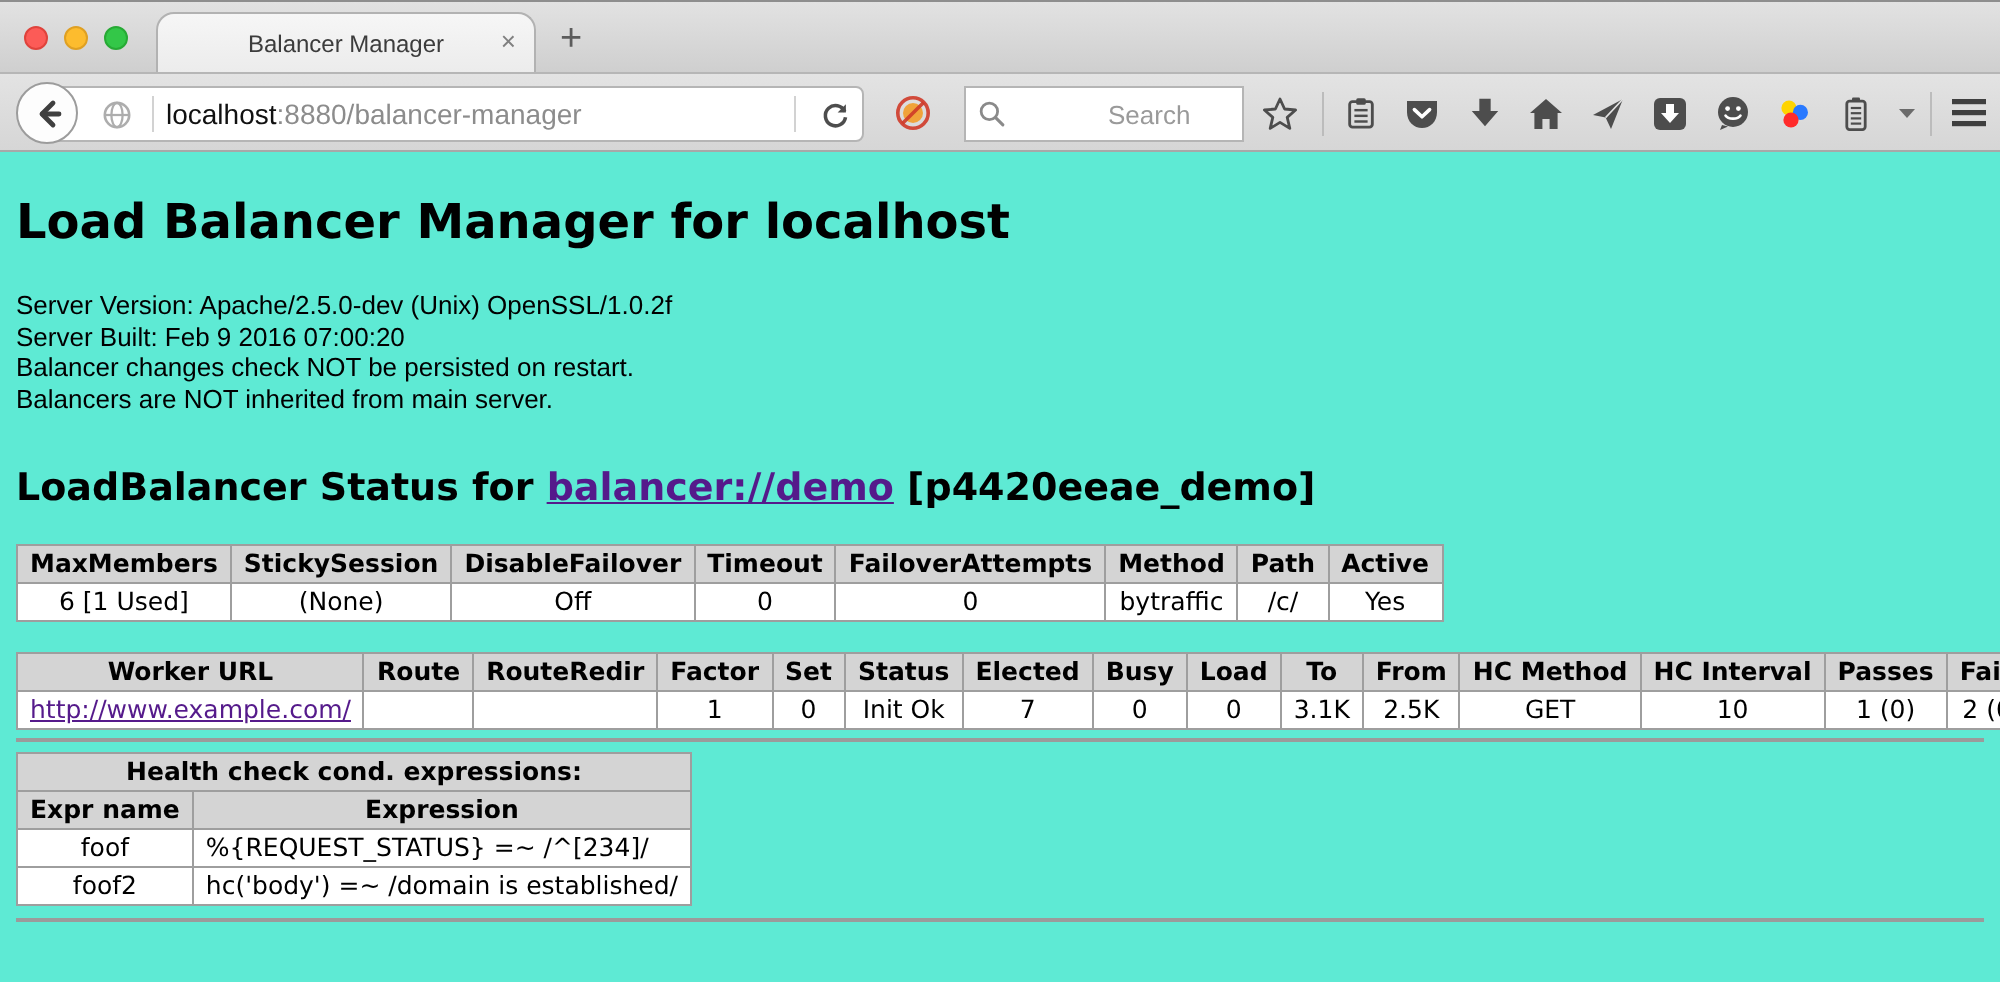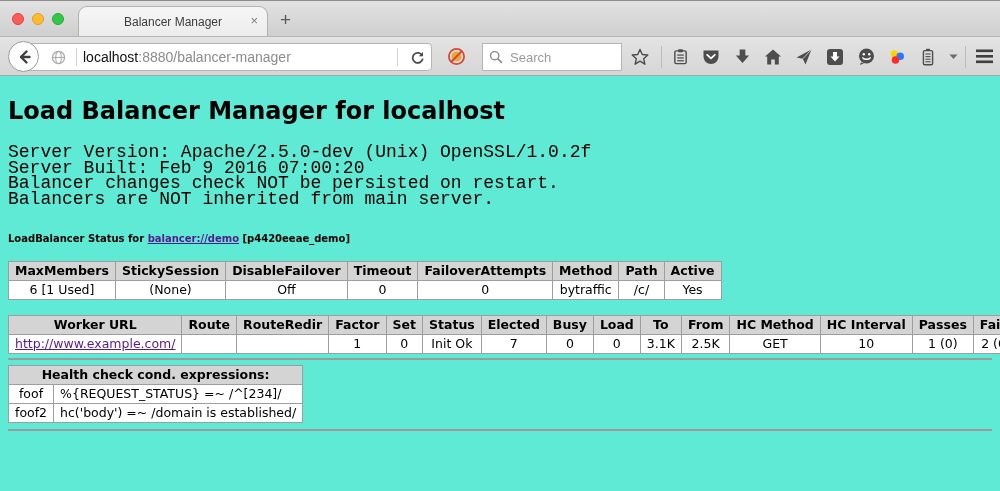--- a/index.html
+++ b/index.html
@@ -56,38 +56,38 @@
   .urltext { font-size:14px; white-space:nowrap; overflow:hidden; flex:1; }
   .urltext .domain { color:#111; }
   .urltext .rest { color:#8c8c8c; }
   .reload { margin:0 6px; display:flex; align-items:center; }
 
   .blockicon { position:absolute; left:447px; top:10px; }
 
   .searchbar {
     position:absolute; left:482px; top:6px; width:140px; height:28px;
     background:#fff; border:1px solid #b5b5b5; border-radius:0;
-    display:flex; align-items:center; padding:0 6px;
+    display:flex; align-items:center; padding:0 6px;gap:44px;
   }
   .searchbar input {
     border:none; outline:none; width:100%; font-size:13px; background:transparent;
     font-family:"Liberation Sans", sans-serif; color:#333;
   }
   .searchbar input::placeholder { color:#9a9a9a; }
 
   .tools { position:absolute; left:630px; top:0; height:39px; display:flex; align-items:center; }
   .tbtn { width:20px; height:22px; margin-right:11px; display:flex; align-items:center; justify-content:center; }
   .toolsep { width:1px; height:22px; background:#bcbcbc; margin:0 8px 0 0; }
   .caretbtn { width:10px; margin-right:6px; display:flex; align-items:center; }
 
   
   .content { padding:0 8px; background:#5eead4; height:416px; overflow:hidden; color:#000; }
   h1 { font-size:24px; font-family:"DejaVu Sans", sans-serif; font-weight:bold; margin:21px 0 20px 0; letter-spacing:0; }
-  .info { font-family:Liberation Mono, monospace; font-size:18px; line-height:15.6px;margin-top:11px; }
-  h3 { font-family:"DejaVu Sans", sans-serif; font-size:10px; font-weight:bold; margin:26px 0 17px 0; }
+  .info { font-family:Liberation Sans, sans-serif; font-size:13px; line-height:15.6px;margin-top:11px; }
+  h3 { font-family:"DejaVu Sans", sans-serif; font-size:19px; font-weight:bold; margin:26px 0 17px 0; }
   a.vlink { color:#551a8b; text-decoration:underline; }
 
   table { border-collapse:collapse; font-family:"DejaVu Sans", sans-serif; }
   table { border:1px solid #7f7f7f; }
   th, td { border:1px solid #9e9e9e; font-size:12.5px; line-height:16px; padding:1px 6px; white-space:nowrap; }
   th { background:#d4d4d4; font-weight:bold; text-align:center; }
   td { background:#fff; text-align:center; }
   td.left { text-align:left; }
   .worker-table { margin-top:15px; }
   .worker-table td.url { min-width:160px;text-align:right; }
@@ -334,20 +334,24 @@
       </table>
 
     <hr class="mid">
 
     <table class="health-table">
       <tbody>
           <tr>
         <th colspan="2">Health check cond. expressions:</th>
       </tr>
       <tr>
+        <th class="name">Expr name</th>
+        <th>Expression</th>
+      </tr>
+      <tr>
         <td>foof</td>
         <td class="left expr">%{REQUEST_STATUS} =~ /^[234]/</td>
       </tr>
       <tr>
         <td>foof2</td>
         <td class="left expr">hc('body') =~ /domain is established/</td>
       </tr>
     </tbody>
       </table>
 

